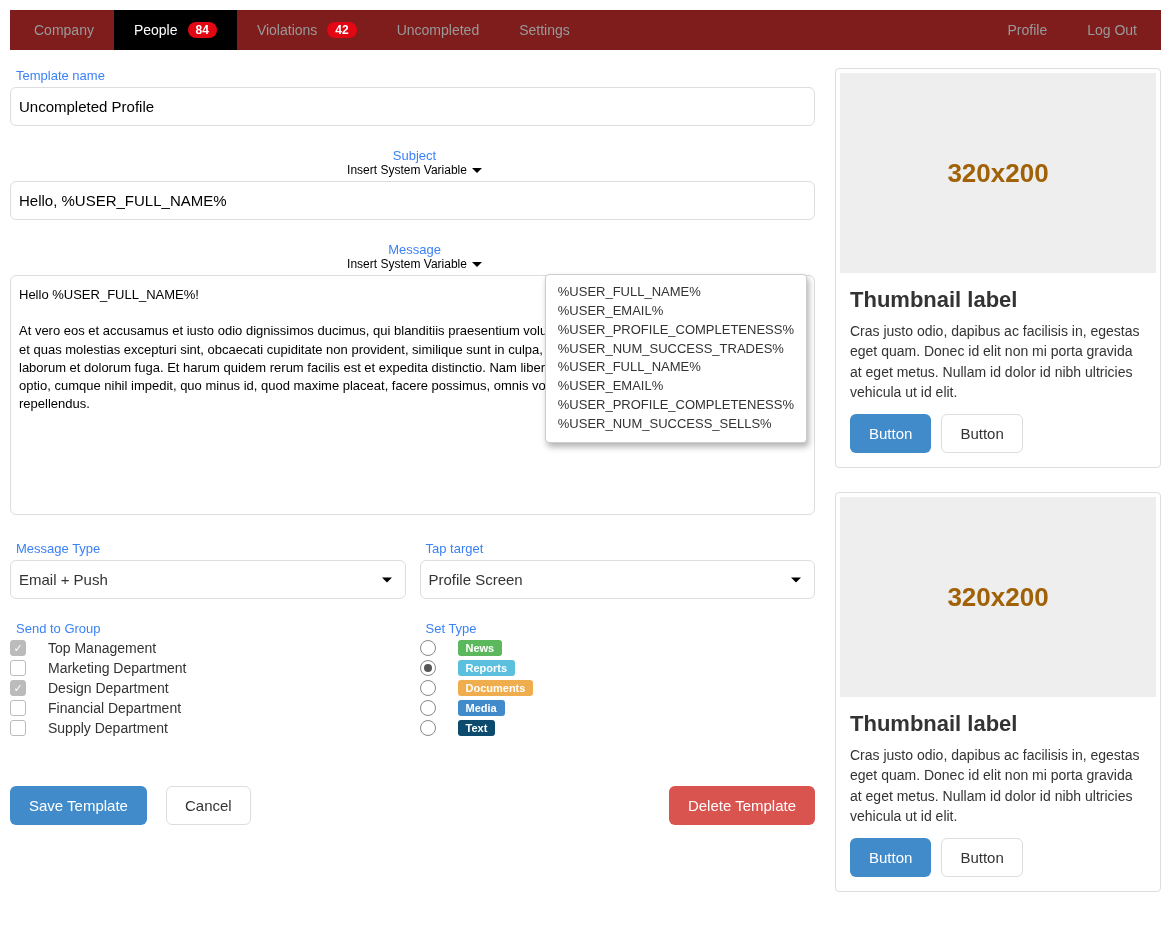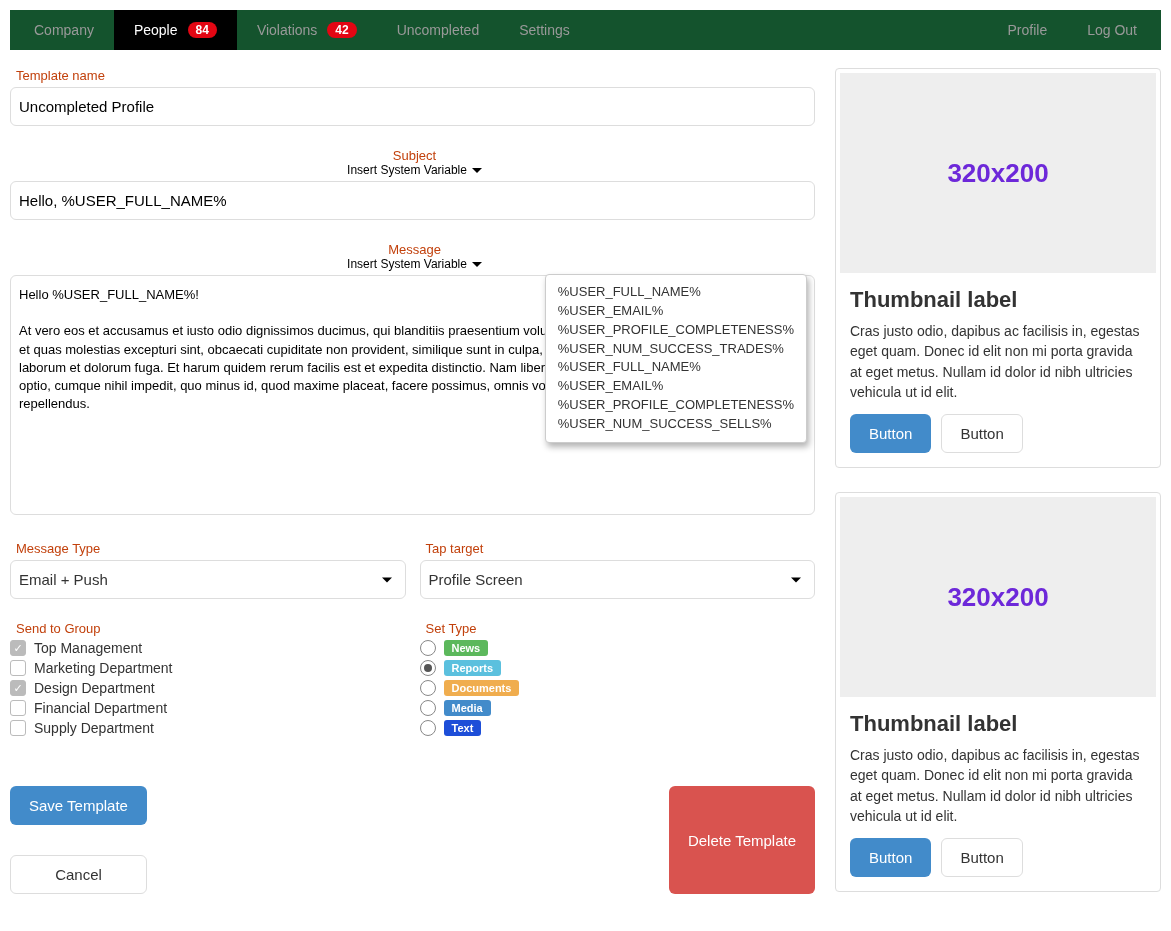--- a/index.html
+++ b/index.html
@@ -5,21 +5,21 @@
   * { box-sizing: border-box; margin: 0; padding: 0; }
   body {
     font-family: -apple-system, BlinkMacSystemFont, "Segoe UI", Helvetica, Arial, sans-serif;
     background: #fff;
     width: 1171px;
     height: 931px;
     color: #333;
   }
   
   .topnav {
-    background: #14532d;
+    background: #7f1d1d;
     height: 40px;
     display: flex;
     align-items: stretch;
     padding: 0 4px;
     margin: 10px 10px 0 10px;
     justify-content: flex-end;
   }
   .topnav .nav-item {
     display: flex;
     align-items: center;
@@ -46,21 +46,21 @@
   .page {
     display: flex;
     padding: 18px 10px 10px 10px;
     gap: 20px;
     align-items: flex-start;
   }
   .left { flex: 1; min-width: 0; }
   .right { width: 326px; flex: 0 0 326px; }
   
   .field-label {
-    color: #c2410c;
+    color: #3b82f6;
     font-size: 13px;
     margin-bottom: 4px;
     display: block;
     padding-left: 6px;
   }
   .label-row {
     display:flex;
     justify-content:space-between;
     align-items:center;
     margin-bottom:4px;
@@ -119,21 +119,21 @@
     border-radius:4px;
     box-shadow: 2px 4px 6px rgba(0,0,0,0.3);
     padding: 8px 12px;
     font-size: 13px;
     line-height: 1.45;
     z-index: 10;
     min-width: 236px;
   }
   .var-popup div { white-space: nowrap; cursor:pointer;}
   
-  .check-row { display:flex; align-items:center; gap:8px; margin-bottom:4px; font-size:14px;}
+  .check-row { display:flex; align-items:center; gap:22px; margin-bottom:4px; font-size:14px;}
   .fake-check {
     width:16px;height:16px;border:1px solid #bbb;border-radius:3px;background:#fff;display:flex;align-items:center;justify-content:center;
   }
   .fake-check.checked { background:#bbb; }
   .fake-check.checked::after { content:"✓"; color:#fff; font-size:11px; line-height:1;}
   .fake-radio {
     width:16px;height:16px;border:1px solid #888;border-radius:50%;background:#fff;display:flex;align-items:center;justify-content:center;
   }
   .fake-radio.selected::after { content:""; width:8px;height:8px;border-radius:50%;background:#555;}
   .pill {
@@ -155,35 +155,35 @@
     background:#fff;
   }
   .btn-primary { background:#428bca; color:#fff; }
   .btn-danger  { background:#d9534f; color:#fff; }
   .btn-default { background:#fff; color:#333; border:1px solid #ddd;}
   .footer-actions {
     display:flex;
     justify-content:space-between;
     margin-top: 46px;
   }
-  .footer-actions .left-actions { display:flex; gap:30px;flex-direction:column;}
+  .footer-actions .left-actions { display:flex; gap:19px;}
   
   .card {
     border:1px solid #ddd;
     border-radius:4px;
     padding:4px;
     margin-bottom:24px;
     background:#fff;
   }
   .card .ph {
     background:#eeeeee;
     height:200px;
     display:flex;
     align-items:center;justify-content:center;
-    color:#6d28d9;
+    color:#a16207;
     font-size:26px;
     font-weight:600;
   }
   .card h3 { font-size:22px; font-weight:600; margin:14px 10px 8px 10px;}
   .card p { font-size:14px; line-height:1.45; margin:0 10px 12px 10px;}
   .card .card-buttons { display:flex; gap:10px; margin:0 10px 10px 10px;}
 </style>
 </head>
 <body>
 
@@ -315,21 +315,21 @@
             <div class="check-row">
               <span class="fake-radio"></span>
               <span class="pill" style="background: rgb(240, 173, 78);">Documents</span>
             </div>
             <div class="check-row">
               <span class="fake-radio"></span>
               <span class="pill" style="background: rgb(66, 139, 202);">Media</span>
             </div>
             <div class="check-row">
               <span class="fake-radio"></span>
-              <span class="pill" style="background: #1d4ed8;">Text</span>
+              <span class="pill" style="background: #0c4a6e;">Text</span>
             </div>
           </div>
       </div>
     </div>
 
     <div class="footer-actions">
       <div class="left-actions">
         <button class="btn btn-primary">Save Template</button>
         <button class="btn btn-default">Cancel</button>
       </div>

